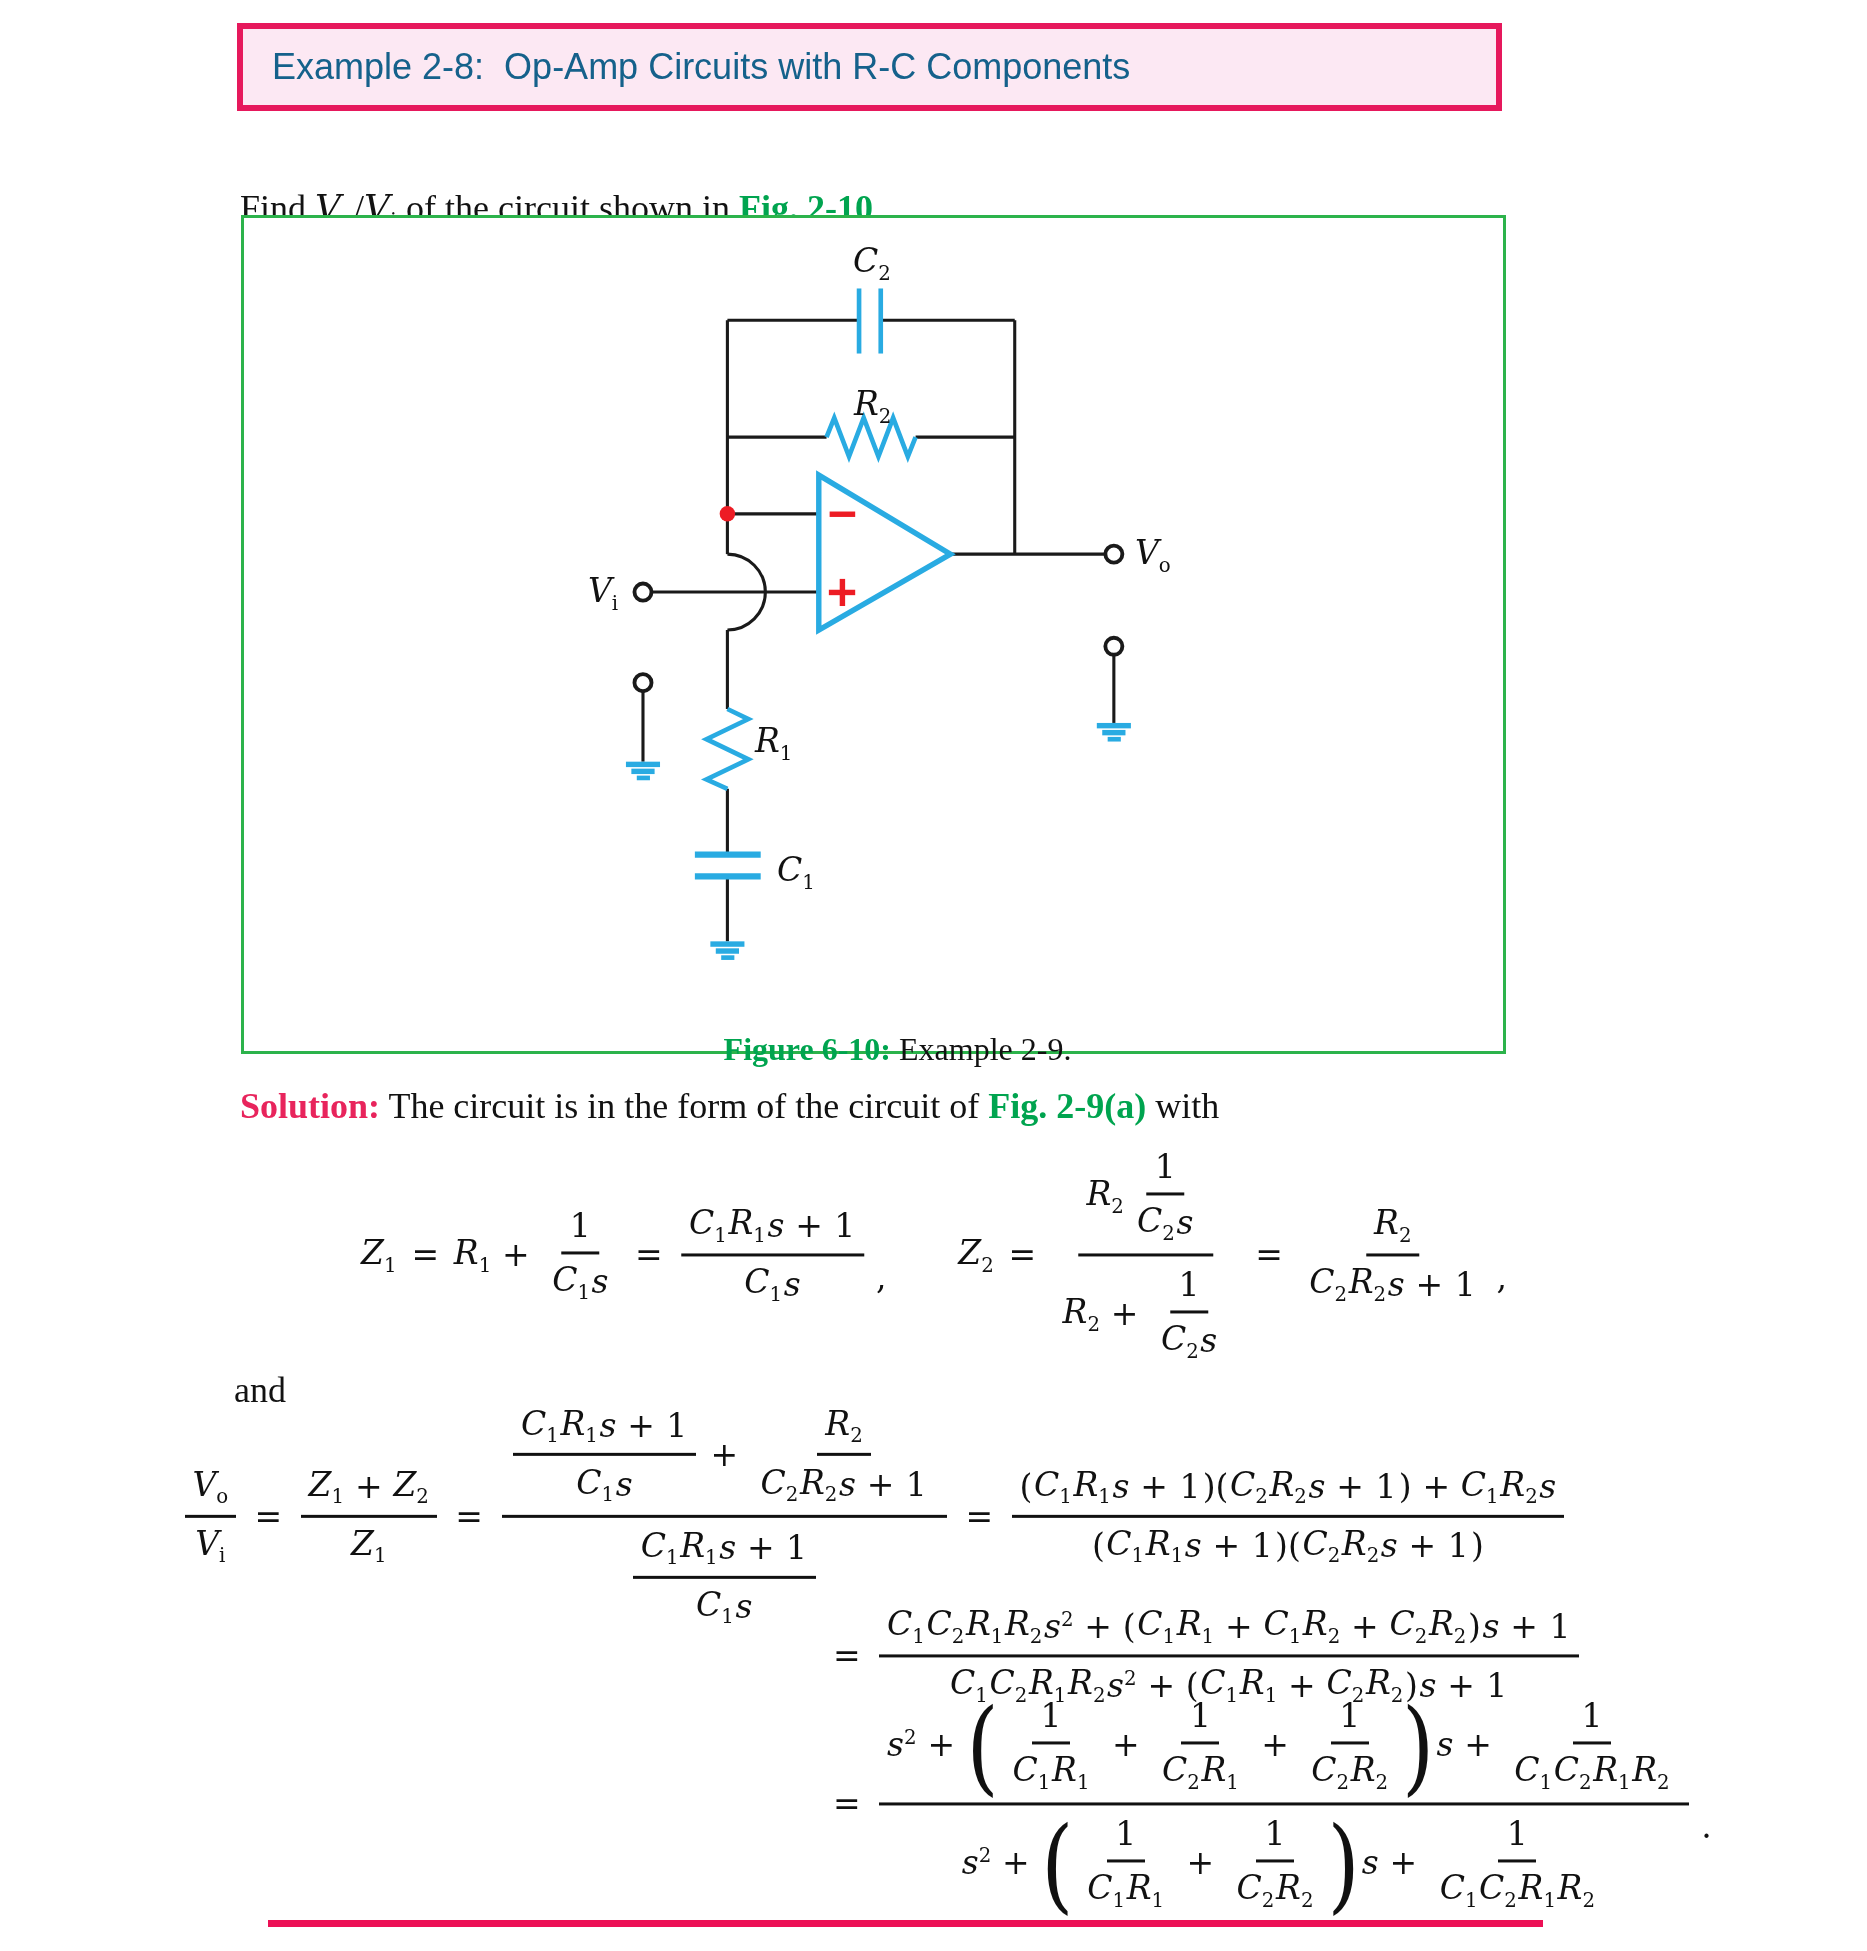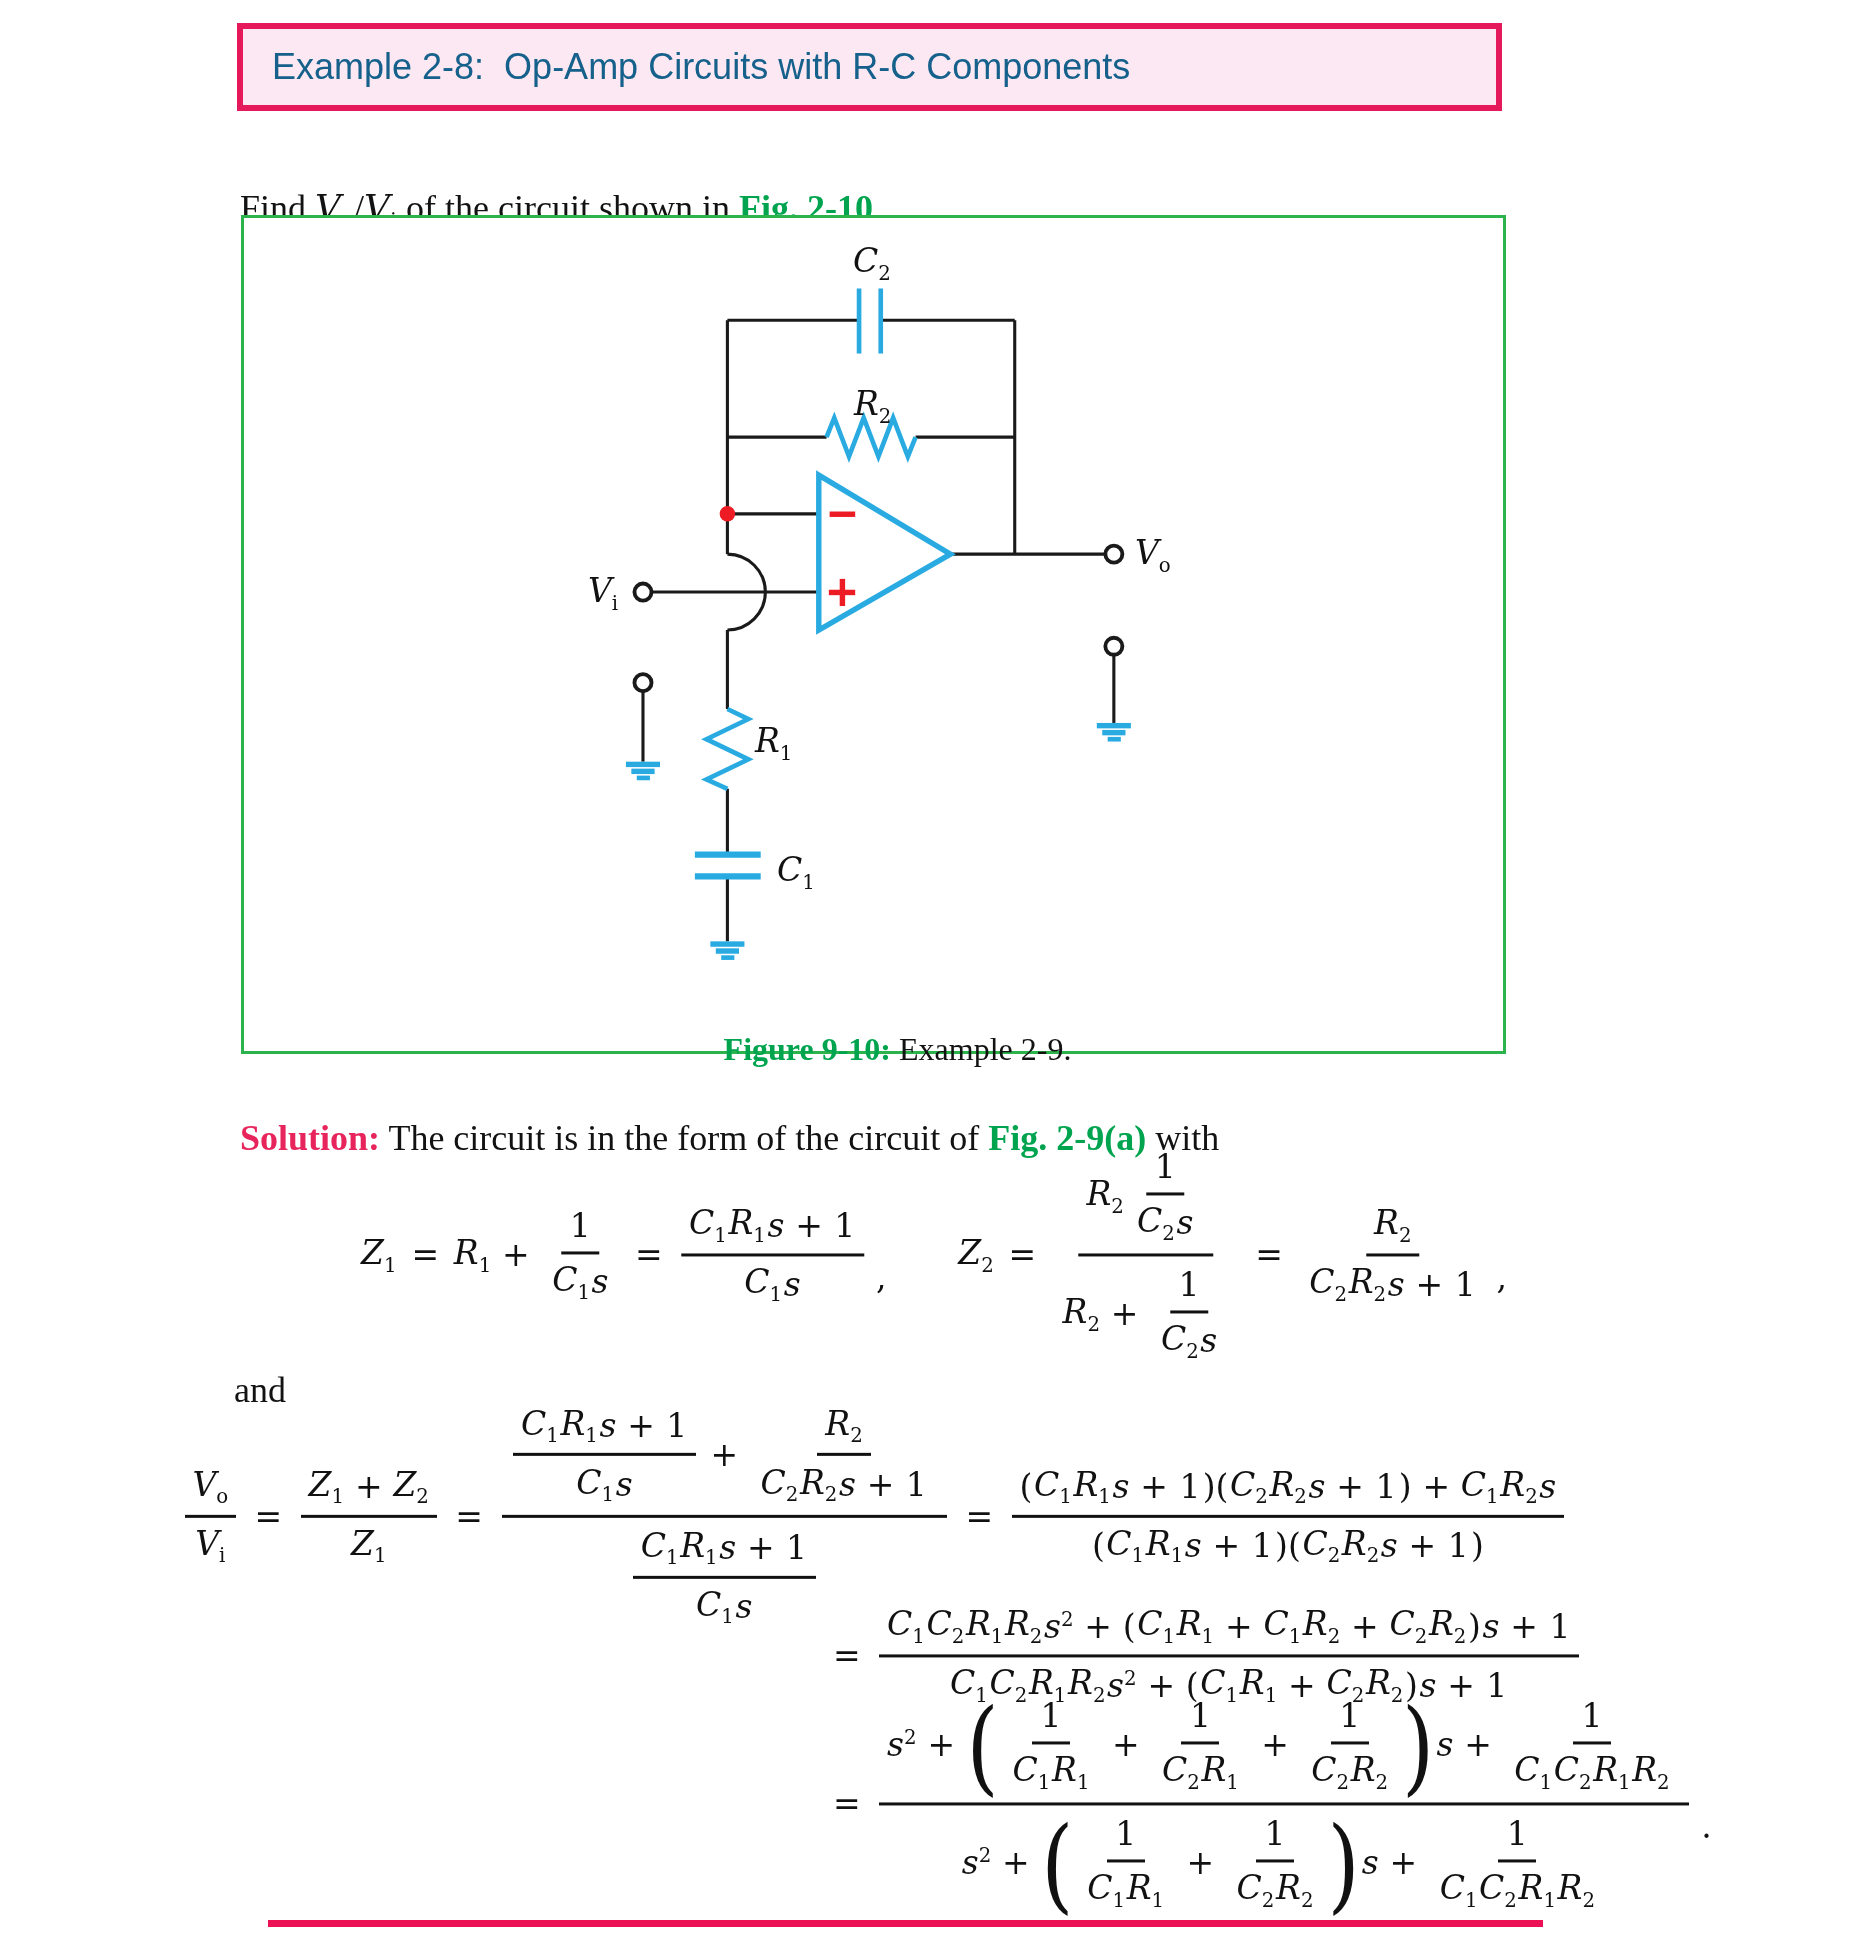--- a/index.html
+++ b/index.html
@@ -123,25 +123,25 @@
     </svg>
 
     <div class="clabel" style="left:609px;top:23px;"><span class="vb">C</span><sub>2</sub></div>
     <div class="clabel" style="left:610px;top:166px;"><span class="vb">R</span><sub>2</sub></div>
     <div class="clabel" style="left:344px;top:353px;"><span class="vb">V</span><sub>i</sub></div>
     <div class="clabel" style="left:891px;top:315px;"><span class="vb">V</span><sub>o</sub></div>
     <div class="clabel" style="left:511px;top:503px;"><span class="vb">R</span><sub>1</sub></div>
     <div class="clabel" style="left:533px;top:632px;"><span class="vb">C</span><sub>1</sub></div>
 
     <div class="caption">
-      <span class="green">Figure 9-10:</span><span> Example 2-9.</span>
+      <span class="green">Figure 6-10:</span><span> Example 2-9.</span>
     </div>
   </div>
 
-  <div class="line" style="left:240px;top:1117px;">
+  <div class="line" style="left:240px;top:1085px;">
     <span class="crimson">Solution:</span><span> The circuit is in the form of the circuit of </span><span class="green">Fig. 2-9(a)</span><span> with</span>
   </div>
 
   <div class="eq eqgroup" style="top:1255px;left:50%;transform:translate(-50%,-50%);">
     <div class="row">
         <span class="row">
           <span class="var"><span class="vb">Z</span><sub>1</sub></span>
           <span class="op eqs">=</span>
           <span class="var"><span class="vb">R</span><sub>1</sub></span>
           <span class="op">+</span>

